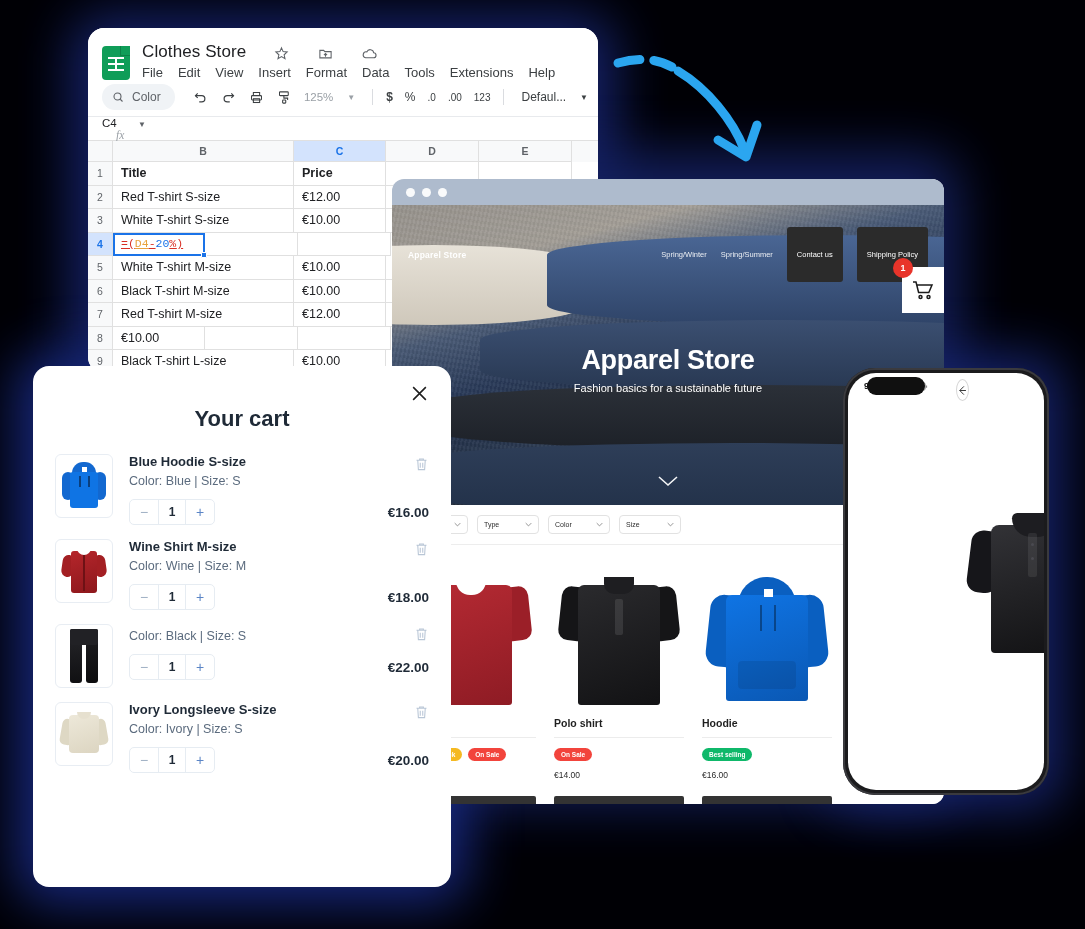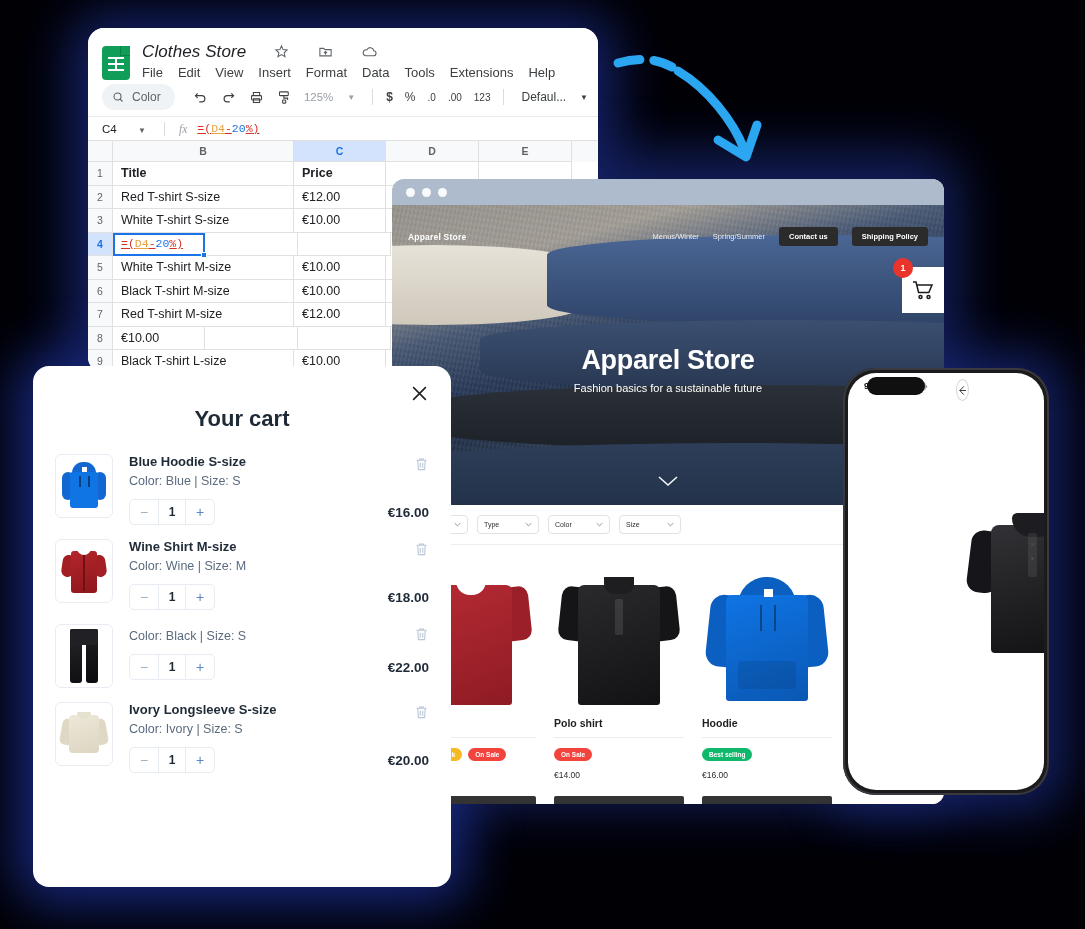--- a/index.html
+++ b/index.html
@@ -28,38 +28,38 @@
       linear-gradient(#fff,#fff) left 0 top 0/16px 2px no-repeat,
       linear-gradient(#fff,#fff) left 0 top 6px/16px 2px no-repeat,
       linear-gradient(#fff,#fff) left 0 top 12px/16px 2px no-repeat,
       linear-gradient(#fff,#fff) left 7px top 0/2px 14px no-repeat;
   }
   .gs-logo:before{
     content:""; position:absolute; right:0; top:0; width:9px; height:9px;
     background:#0F9D58; border-left:1px solid #0b8146; border-bottom:1px solid #0b8146;
   }
   .title-block { margin-left: 12px; }
-  .doc-title-line { display:flex; align-items:flex-start; gap:26px;font-style:italic; }
+  .doc-title-line { display:flex; align-items:flex-end; gap:26px; }
   .doc-title { font-size: 17px; color: #202124; letter-spacing:.1px; }
   .tiny-ico { width:18px; height:18px; color:#5f6368; display:inline-flex; align-items:center; justify-content:center;}
   .menu-row { display:flex; gap:15px; margin-top:3px; }
   .menu-row span { font-size: 13px; color:#3c4043; cursor:default; }
   .toolbar { display:flex; align-items:center; gap:0px; padding: 4px 0 6px 14px; background:#fff; }
   .tb-search {
     display:flex; align-items:center; gap:8px; background:#f0f3f6; border-radius: 16px;
     height:26px; padding: 0 14px 0 10px; margin-right:12px;
   }
   .tb-search span { font-size:12px; color:#5f6368; }
   .tb-ic { width:28px; height:26px; display:flex; align-items:center; justify-content:center; color:#3c4043; font-size:14px;}
   .tb-zoom { font-size:11.5px; color:#9aa0a6; padding:0 4px 0 6px; }
   .tb-sep { width:1px; height:16px; background:#dadce0; margin:0 7px; }
   .tb-txt { font-size:12px; color:#3c4043; padding:0 6px; }
   .tb-default { font-size:12px; color:#3c4043; padding:0 4px 0 10px;}
 
-  .formula-bar { display:flex; align-items:center; height:24px; border-top:1px solid #e8eaed; padding-left:14px; background:#fff;}
+  .formula-bar { display:flex; height:24px; border-top:1px solid #e8eaed; padding-left:14px; background:#fff;flex-direction:column;}
   .namebox { width: 62px; font-size:11.5px; color:#202124; }
   .nb-caret { font-size:8px; color:#5f6368; margin-left:18px;}
   .fx { font-size:11.5px; color:#9aa0a6; font-style:italic; margin:0 10px 0 14px; font-family:"Liberation Serif", serif;}
   .formula-text { font-size:11.5px; font-family:"Liberation Mono", monospace; }
   .f-ref { color:#E8A33D; text-decoration:underline; }
   .f-num { color:#1a73e8; }
   .f-pl { color:#d93025; text-decoration:underline;}
 
   .grid { border-top:1px solid #e0e0e0; }
   .grow { display:flex; height:23.5px; align-items:stretch; }
@@ -95,21 +95,21 @@
   .hero-tex { position:absolute; inset:0; opacity:.33;
     background:
       repeating-linear-gradient(102deg, rgba(255,255,255,.10) 0 2px, rgba(0,0,0,.10) 2px 4px),
       repeating-linear-gradient(8deg, rgba(255,255,255,.06) 0 3px, rgba(0,0,0,.07) 3px 6px);
   }
   .hero-fold { position:absolute; left:-10%; width:120%; border-radius:50%/20px; }
   .nav { position:absolute; top:22px; left:0; right:0; display:flex; align-items:center; padding:0 16px; z-index:3;}
   .brand { font-size:8.5px; color:#fff; letter-spacing:.2px; font-weight:600;}
   .nav-right { margin-left:auto; display:flex; align-items:center; gap:14px;}
   .nav-link { font-size:7.5px; color:#e9edf2; }
-  .nav-btn { font-size:7.5px; color:#fff; background:#2b2b2b; padding:5px 10px; border-radius:3px;font-weight:bold;}
+  .nav-btn { font-size:7.5px; color:#fff; background:#2b2b2b; padding:23px 10px; border-radius:3px;}
   .cart-fab { position:absolute; right:0px; top:62px; width:42px; height:46px; background:#fff; display:flex; align-items:center; justify-content:center; z-index:4;}
   .cart-badge { position:absolute; left:-9px; top:-9px; width:20px; height:20px; border-radius:50%; background:#e8342a; color:#fff; font-size:9px; display:flex; align-items:center; justify-content:center; font-weight:bold;}
   .hero-center { position:absolute; left:0; right:0; top:140px; text-align:center; z-index:3;}
   .hero-title { font-size:27px; color:#fff; font-weight:bold; letter-spacing:-.3px;}
   .hero-sub { font-size:11px; color:#fff; margin-top:6px; }
   .hero-chev { position:absolute; left:50%; transform:translateX(-50%); bottom:14px; color:#fff; opacity:.95; z-index:3;}
 
   .filters { display:flex; align-items:center; gap:9px; padding:10px 14px; border-bottom:1px solid #ededed; background:#fff;}
   .f-pill { display:flex; align-items:center; justify-content:space-between; width:62px; height:19px; border:1px solid #e2e2e2; border-radius:4px; padding:0 6px; font-size:7px; color:#2b2b2b;}
   .f-sort { margin-left:auto; display:flex; align-items:center; gap:4px; border:1px solid #e2e2e2; border-radius:4px; height:19px; padding:0 7px; font-size:7px; color:#2b2b2b;}
@@ -391,21 +391,21 @@
       <div class="hero-tex"></div>
       <div class="hero-fold" style="top:40px;height:80px;background:linear-gradient(180deg,#e7e2d8,#cfc8bb);left:-20%;width:55%;"></div>
       <div class="hero-fold" style="top:30px;height:90px;background:linear-gradient(180deg,#4a6694,#2f4468);left:28%;width:100%;"></div>
       <div class="hero-fold" style="top:115px;height:70px;background:linear-gradient(180deg,#3b4f71,#283852);left:16%;width:110%;"></div>
       <div class="hero-fold" style="top:180px;height:64px;background:linear-gradient(180deg,#2b3038,#1d2128);left:6%;width:120%;"></div>
       <div class="hero-fold" style="top:238px;height:70px;background:linear-gradient(180deg,#2e3e58,#223149);left:2%;width:120%;"></div>
 
       <div class="nav">
         <div class="brand">Apparel Store</div>
         <div class="nav-right">
-          <span class="nav-link">Menus/Winter</span>
+          <span class="nav-link">Spring/Winter</span>
           <span class="nav-link">Spring/Summer</span>
           <span class="nav-btn">Contact us</span>
           <span class="nav-btn">Shipping Policy</span>
         </div>
       </div>
 
       <div class="cart-fab">
         <div class="cart-badge">1</div>
         <svg width="24" height="24" viewBox="0 0 24 24" fill="none" stroke="#1b1b1b" stroke-width="1.5">
           <path d="M2 4h3l2.6 10.5h10.2L21 7H6"></path>

